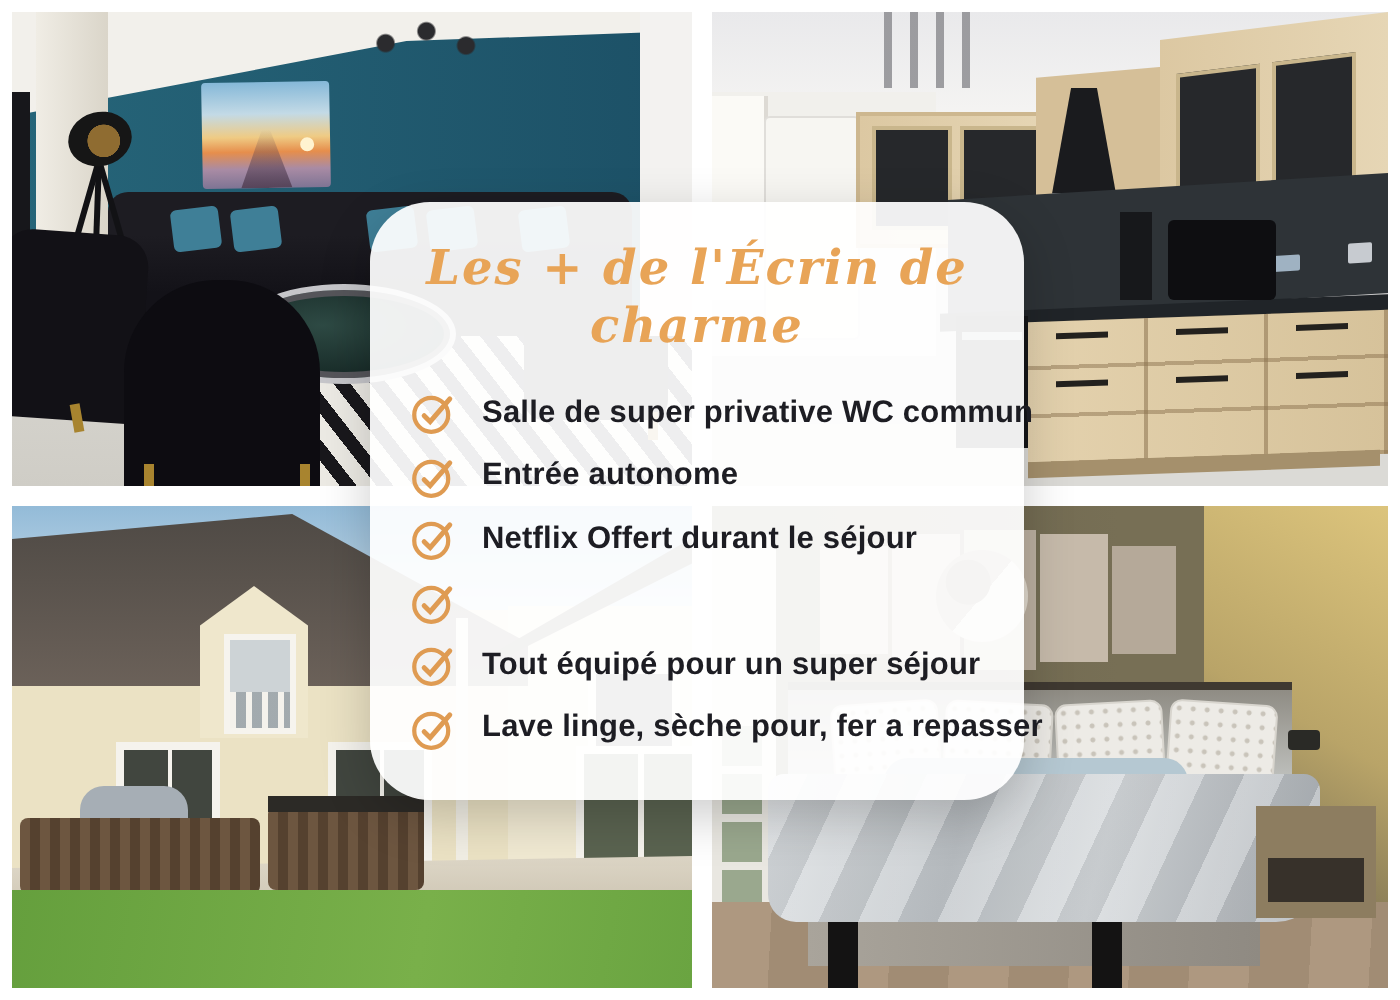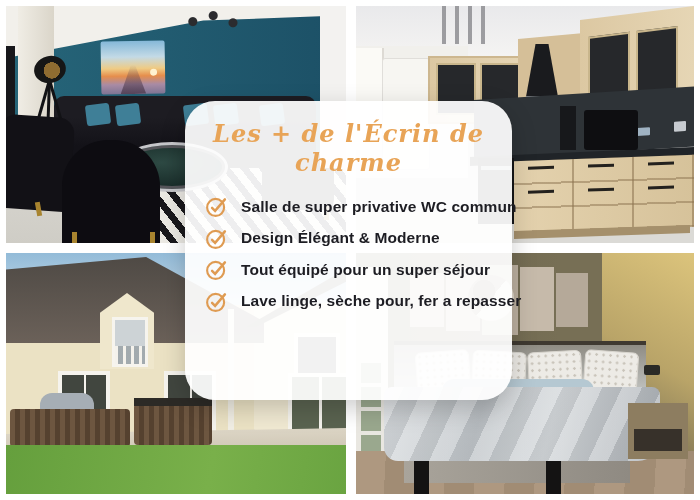--- a/index.html
+++ b/index.html
@@ -278,21 +278,34 @@
           <circle cx="12" cy="14" r="9.6" fill="none" stroke="#DF9B52" stroke-width="2.4"></circle>
           <path d="M8 14.5 l3.4 3.4 L22.5 5" fill="none" stroke="#DF9B52" stroke-width="2.8" stroke-linecap="round"></path>
         </svg>
         <span class="amenity-label">Salle de super privative WC commun</span>
       </li>
       <li>
         <svg class="check" viewBox="0 0 26 26">
           <circle cx="12" cy="14" r="9.6" fill="none" stroke="#DF9B52" stroke-width="2.4"></circle>
           <path d="M8 14.5 l3.4 3.4 L22.5 5" fill="none" stroke="#DF9B52" stroke-width="2.8" stroke-linecap="round"></path>
         </svg>
-        <span class="amenity-label">Design Élégant &amp; Moderne</span>
+        <span class="amenity-label">Entrée autonome</span>
+      </li>
+      <li>
+        <svg class="check" viewBox="0 0 26 26">
+          <circle cx="12" cy="14" r="9.6" fill="none" stroke="#DF9B52" stroke-width="2.4"></circle>
+          <path d="M8 14.5 l3.4 3.4 L22.5 5" fill="none" stroke="#DF9B52" stroke-width="2.8" stroke-linecap="round"></path>
+        </svg>
+        <span class="amenity-label">Netflix Offert durant le séjour</span>
+      </li>
+      <li>
+        <svg class="check" viewBox="0 0 26 26">
+          <circle cx="12" cy="14" r="9.6" fill="none" stroke="#DF9B52" stroke-width="2.4"></circle>
+          <path d="M8 14.5 l3.4 3.4 L22.5 5" fill="none" stroke="#DF9B52" stroke-width="2.8" stroke-linecap="round"></path>
+        </svg>
       </li>
       <li>
         <svg class="check" viewBox="0 0 26 26">
           <circle cx="12" cy="14" r="9.6" fill="none" stroke="#DF9B52" stroke-width="2.4"></circle>
           <path d="M8 14.5 l3.4 3.4 L22.5 5" fill="none" stroke="#DF9B52" stroke-width="2.8" stroke-linecap="round"></path>
         </svg>
         <span class="amenity-label">Tout équipé pour un super séjour</span>
       </li>
       <li>
         <svg class="check" viewBox="0 0 26 26">

